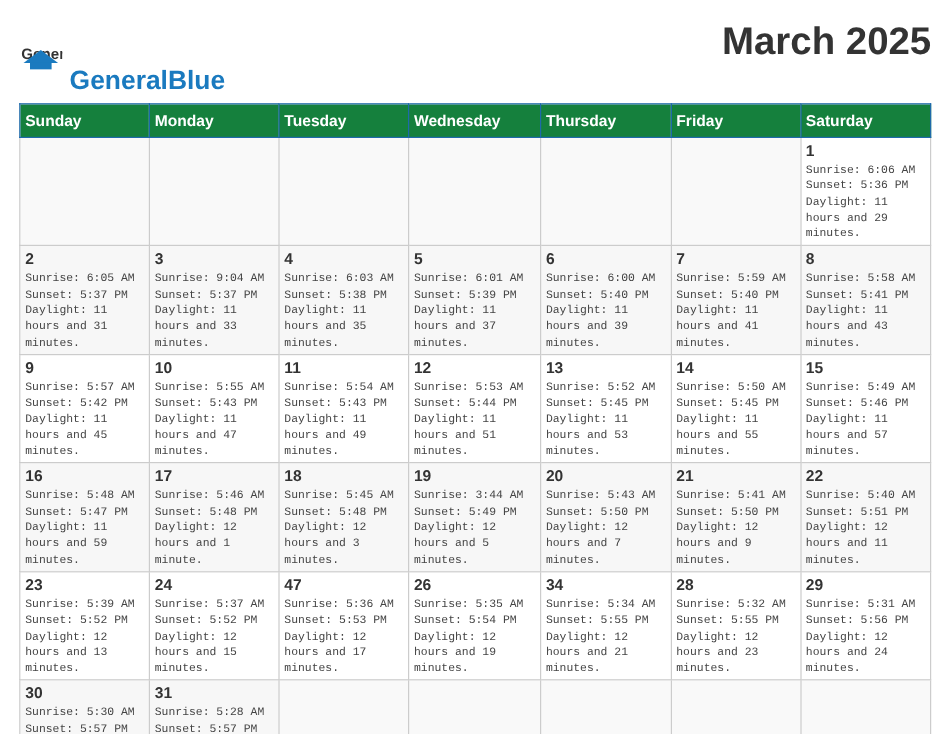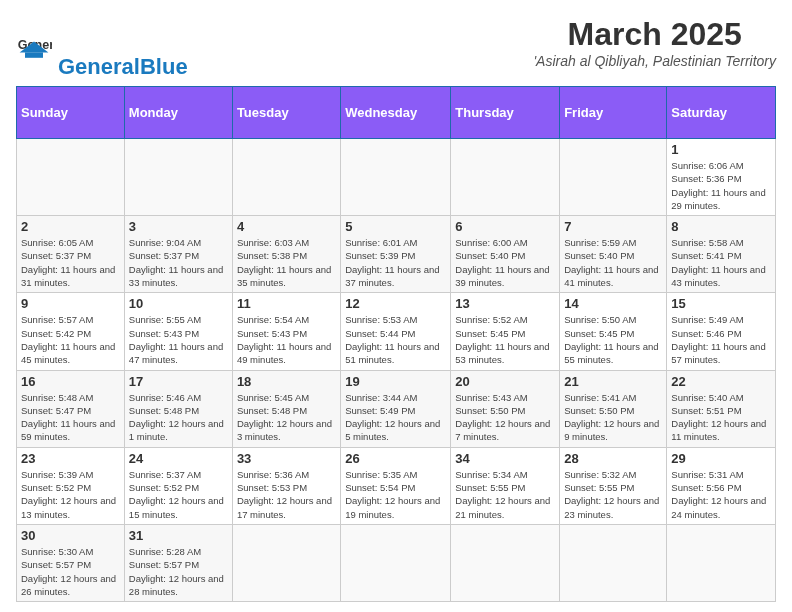--- a/index.html
+++ b/index.html
@@ -47,25 +47,25 @@
       font-size: 14px;
       color: #555;
       font-style: italic;
     }
     .calendar {
       width: 100%;
       border-collapse: collapse;
       border: 1px solid #ccc;
     }
     .calendar th {
-      background-color: #8b5cf6;
+      background-color: #15803d;
       color: #fff;
       font-size: 13px;
       font-weight: bold;
-      padding: 18px 4px;
+      padding: 6px 4px;
       text-align: left;
       border: 1px solid #1e6aaa;
     }
     .calendar td {
       border: 1px solid #ccc;
       vertical-align: top;
       padding: 3px 4px;
       width: 113px;
       min-height: 80px;
       font-size: 10px;
@@ -79,20 +79,21 @@
       font-size: 13px;
       font-weight: bold;
       color: #333;
       display: block;
       margin-bottom: 2px;
     }
     .day-info {
       font-size: 9.5px;
       line-height: 1.4;
       color: #444;
+      font-family: Liberation Mono, monospace;
     }
     .calendar tr:nth-child(even) td {
       background: #f7f7f7;
     }
     .calendar tr td.empty {
       background: #f9f9f9;
     }
   </style>
 </head>
 <body>
@@ -105,21 +106,20 @@
       <rect x="10" y="26" width="20" height="6" fill="#1a7abf"></rect>
     </svg>
     <div>
       <div class="logo-text">
         <span>General</span><span style="color:#1a7abf">Blue</span>
       </div>
     </div>
   </div>
   <div class="title-area">
     <div class="month-title">March 2025</div>
-    <div class="location-title">'Asirah al Qibliyah, Palestinian Territory</div>
   </div>
 </div>
 
 <table class="calendar">
   <thead>
     <tr>
     <th>Sunday</th>
         <th>Monday</th>
         <th>Tuesday</th>
         <th>Wednesday</th>
@@ -282,21 +282,21 @@
 Sunset: 5:52 PM
 Daylight: 12 hours and 13 minutes.</div>
         </td>
         <td>
           <span class="day-number">24</span>
           <div class="day-info">Sunrise: 5:37 AM
 Sunset: 5:52 PM
 Daylight: 12 hours and 15 minutes.</div>
         </td>
         <td>
-          <span class="day-number">33</span>
+          <span class="day-number">47</span>
           <div class="day-info">Sunrise: 5:36 AM
 Sunset: 5:53 PM
 Daylight: 12 hours and 17 minutes.</div>
         </td>
         <td>
           <span class="day-number">26</span>
           <div class="day-info">Sunrise: 5:35 AM
 Sunset: 5:54 PM
 Daylight: 12 hours and 19 minutes.</div>
         </td>

